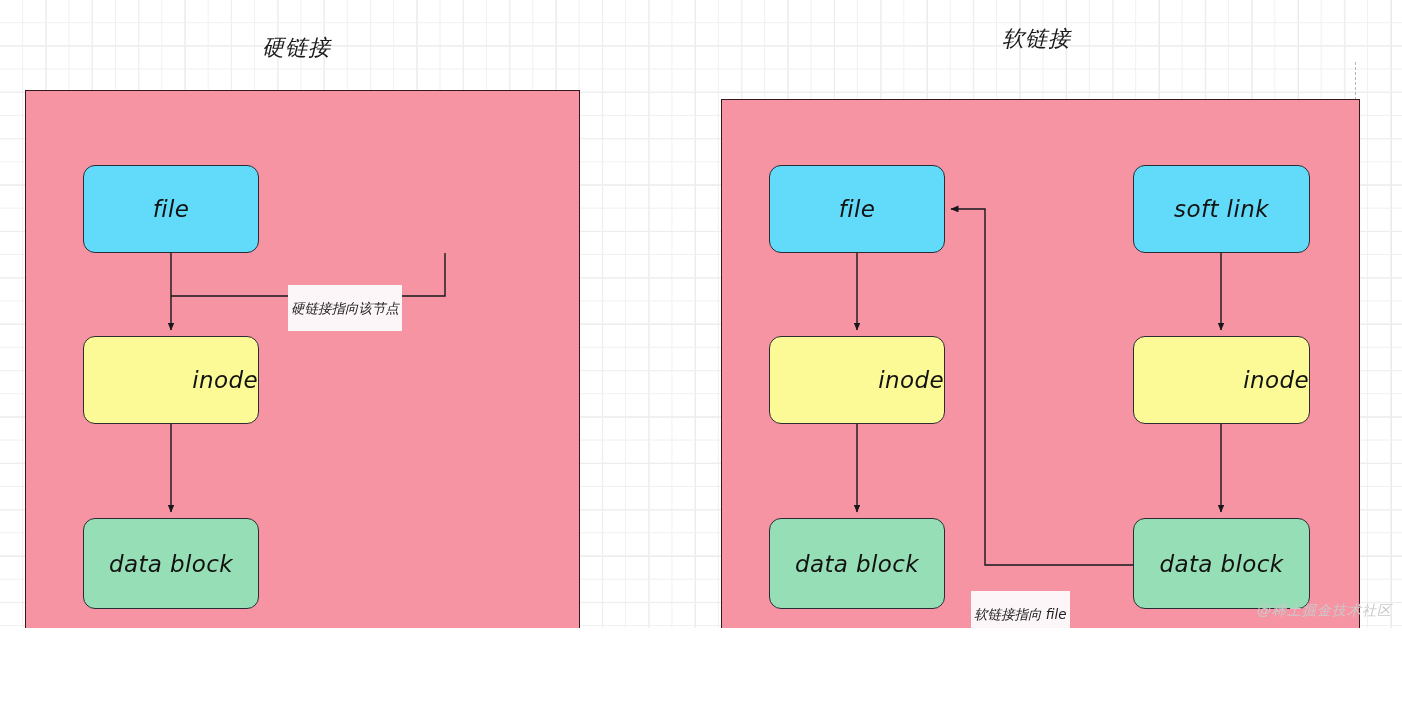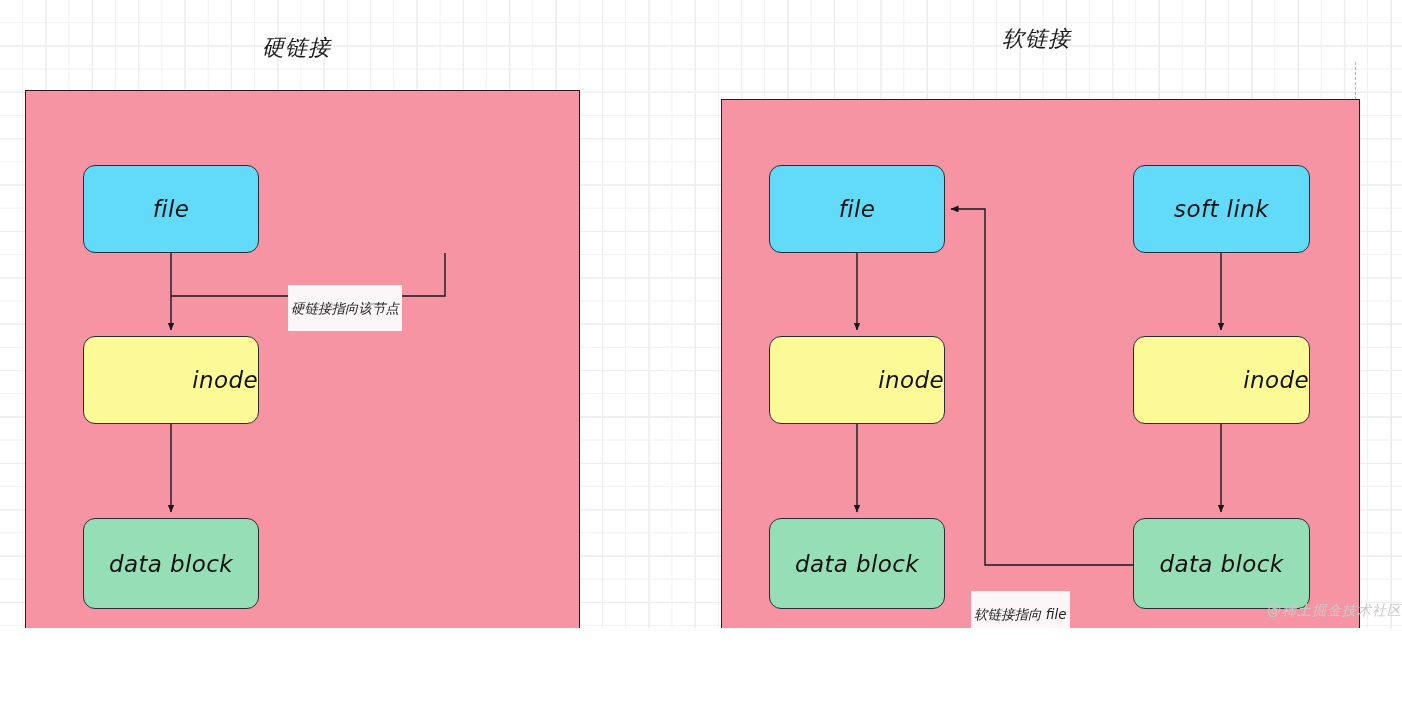--- a/index.html
+++ b/index.html
@@ -83,21 +83,21 @@
     line-height: 18px;
     padding: 14px 3px;
     white-space: nowrap;
     font-family: "DejaVu Sans", "Liberation Sans", sans-serif;
   }
   #label-hard { left: 288px; top: 285px; }
   #label-soft { left: 971px; top: 551px; margin-top: 40px; }
 
   .watermark {
     position: absolute;
-    right: 0;
+    right: 10px;
     bottom: 8px;
     font-size: 14px;
     color: #c9c9c9;
     letter-spacing: 1px;
     font-family: "DejaVu Sans", "Liberation Sans", sans-serif;
     white-space: nowrap;
   }
 
   .dash-guide {
     position: absolute;

